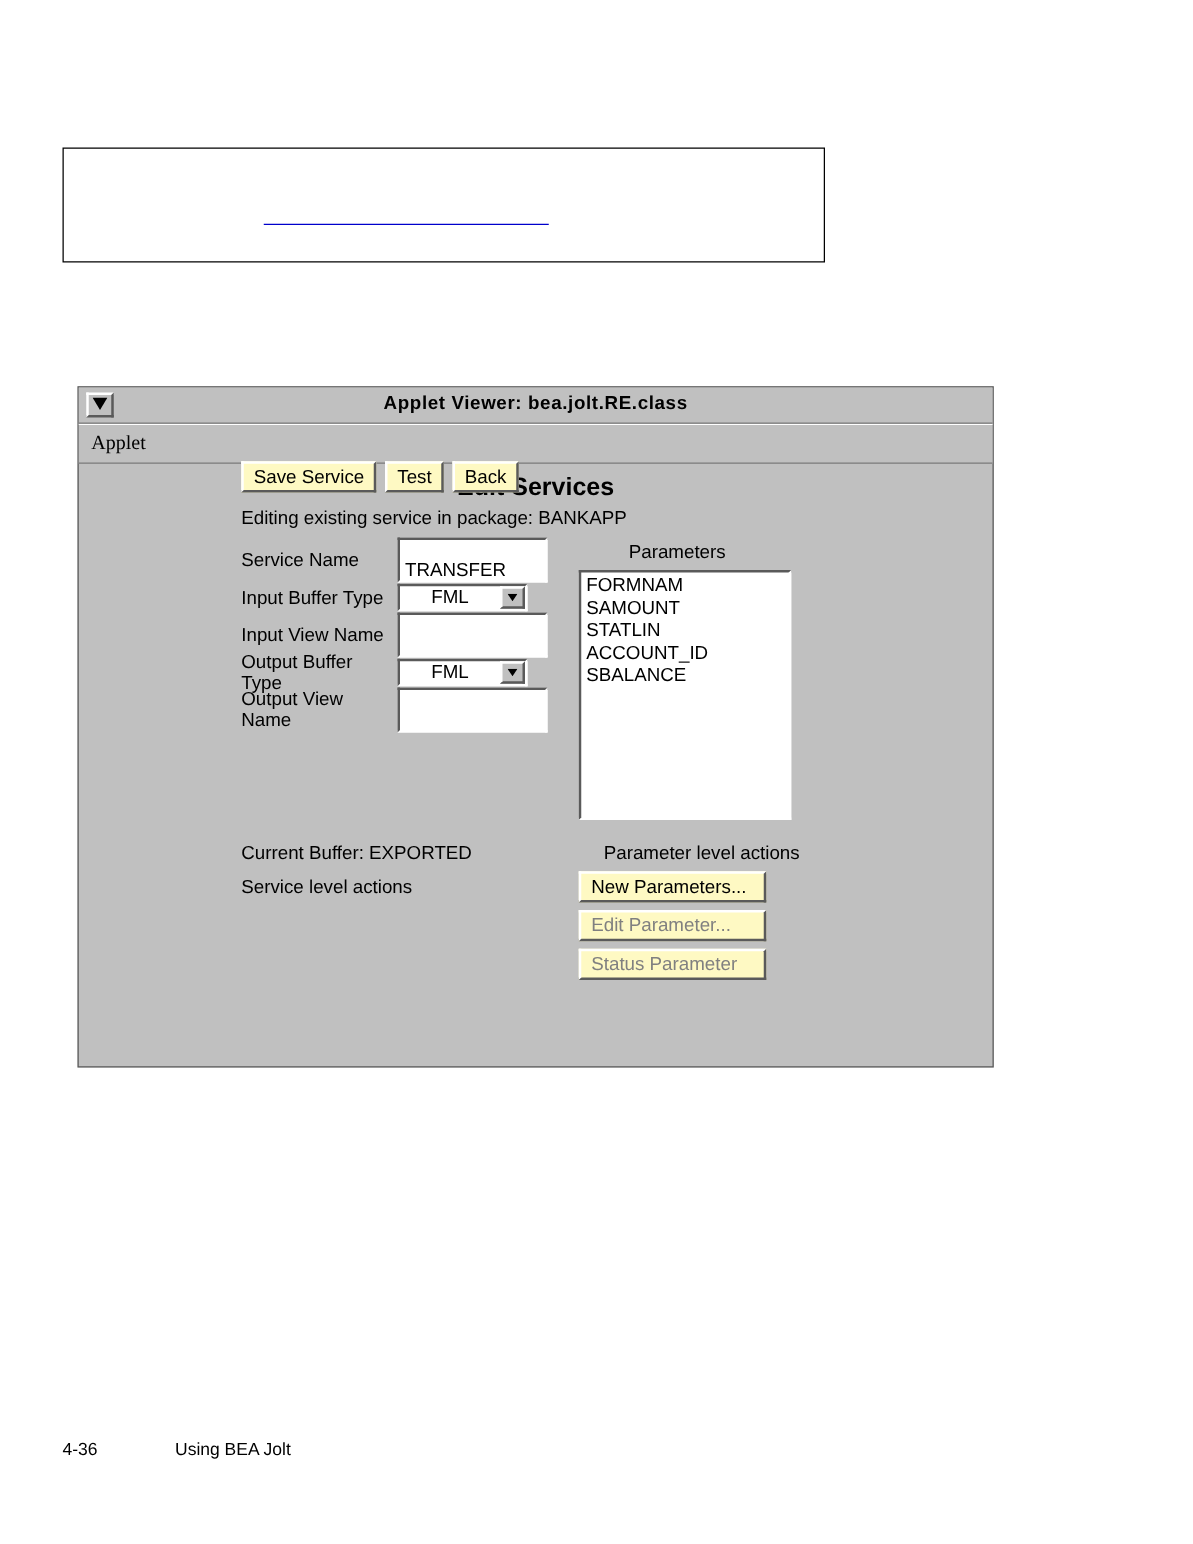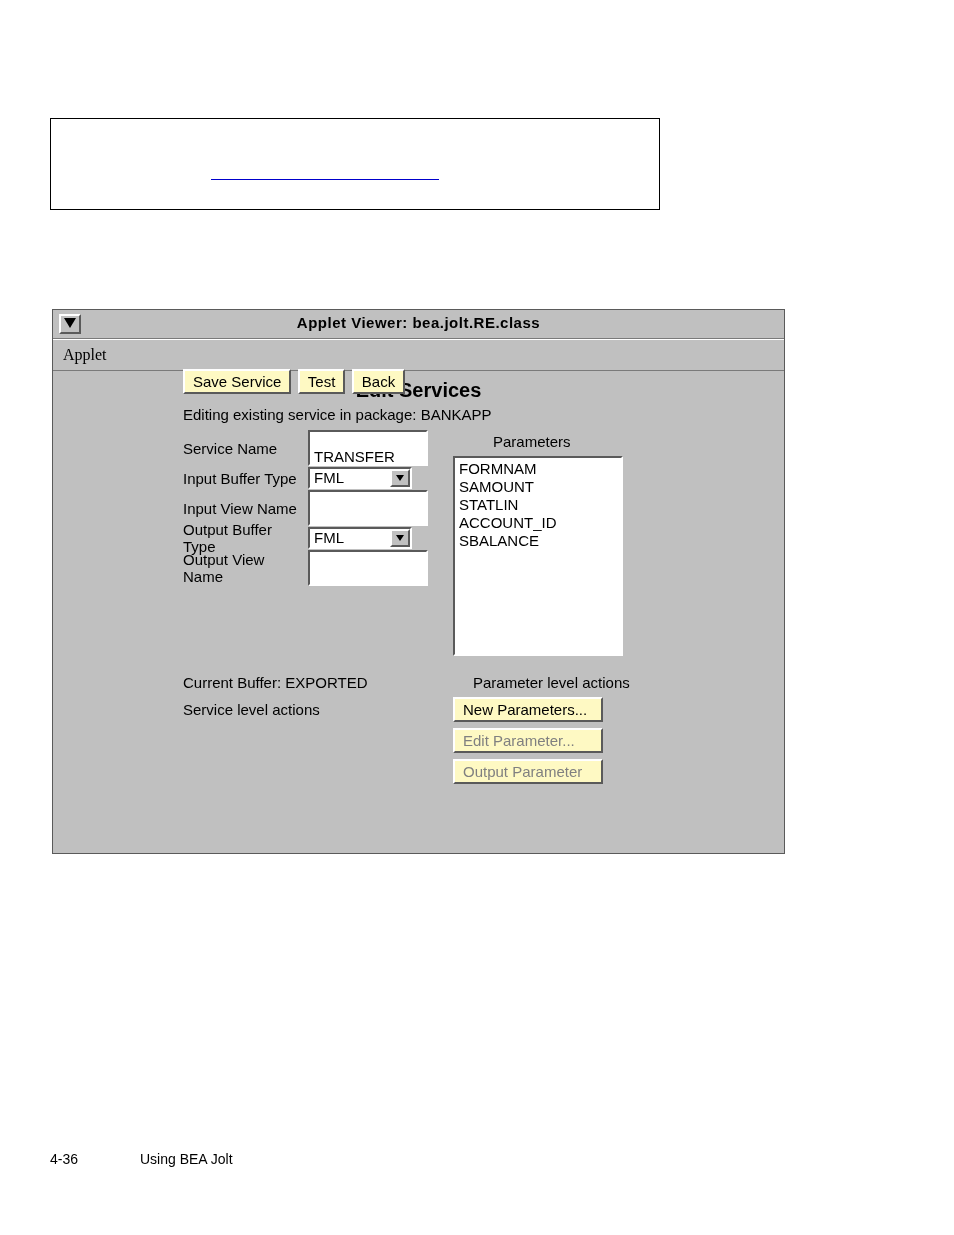--- a/index.html
+++ b/index.html
@@ -32,21 +32,21 @@
     left: 160px;
     right: 220px;
     top: 60px;
     height: 0;
     border-top: 1px solid #0000cc;
   }
 
   
   .applet-window {
     position: absolute;
-    left: 52px;
+    left: 62px;
     top: 309px;
     width: 733px;
     height: 545px;
     background: #c0c0c0;
     border: 1px solid #5a5a5a;
     box-sizing: border-box;
   }
   .titlebar {
     height: 28px;
     background: #c0c0c0;
@@ -153,20 +153,21 @@
 
   .select-wrap {
     display: inline-flex;
     height: 22px;
     border-top: 2px solid #5a5a5a;
     border-left: 2px solid #5a5a5a;
     border-right: 2px solid #fff;
     border-bottom: 2px solid #fff;
     background: #fff;
     box-sizing: border-box;
+    text-align: center;
   }
   .select-value {
     width: 72px;
     padding: 0 4px;
     font-size: 15px;
     line-height: 18px;
   }
   .select-btn {
     width: 20px;
     background: #c0c0c0;
@@ -352,21 +353,21 @@
         <div class="lower">
           <div class="lower-left">
             <div class="status">Current Buffer: EXPORTED</div>
             <div>Service level actions</div>
           </div>
           <div class="lower-right">
             <div class="plabel">Parameter level actions</div>
             <div class="btn-stack">
               <span class="btn">New Parameters...</span>
               <span class="btn disabled">Edit Parameter...</span>
-              <span class="btn disabled">Output Parameter</span>
+              <span class="btn disabled">Status Parameter</span>
             </div>
           </div>
         </div>
 
         <div class="bottom-buttons">
           <span class="btn">Save Service</span>
           <span class="btn">Test</span>
           <span class="btn">Back</span>
         </div>
 

